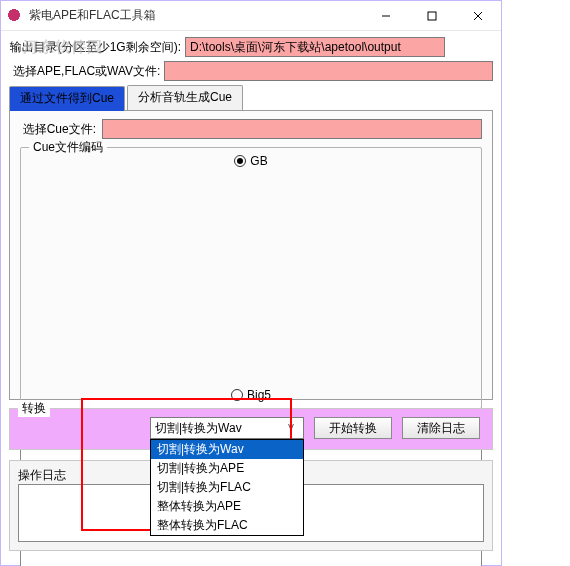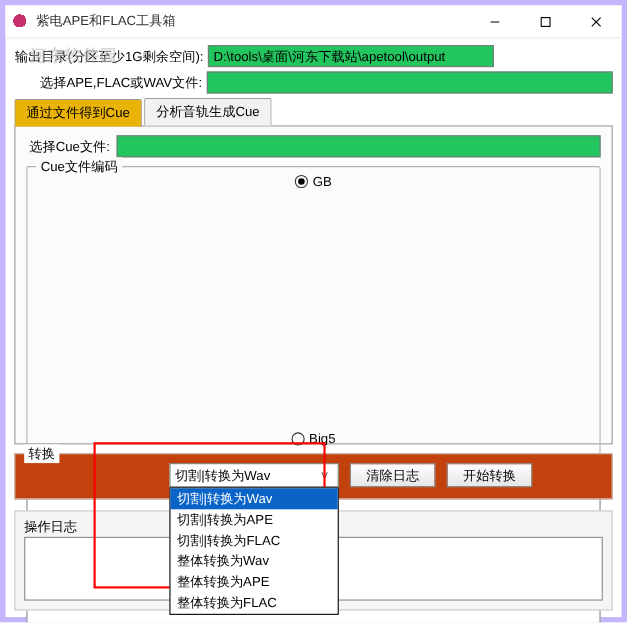--- a/index.html
+++ b/index.html
@@ -1,50 +1,50 @@
 <!DOCTYPE html>
 <html><head>
 <meta charset="utf-8">
 <style>
 * { box-sizing: border-box; margin: 0; padding: 0; font-family: "Microsoft YaHei", "SimSun", Arial, sans-serif; font-size: 12px; }
 html, body { width: 570px; height: 566px; background: #fff; }
-.window { width: 570px; height: 566px; border: 5px solid #c4b5fd; background: #fff; position: relative; }
+.window { width: 502px; height: 566px; border: 1px solid #c4b5fd; background: #fff; position: relative; }
 .titlebar { height: 30px; background: #fff; border-bottom: 1px solid #e8e8e8; display: flex; align-items: center; padding-left: 6px; }
 .titlebar .appicon { width: 16px; height: 16px; margin-right: 6px; background: radial-gradient(circle at 7px 7px, #c52f6a 0 6px, transparent 6px); border-radius: 50%; }
 .titlebar .title { flex: 1; color: #333; }
 .titlebar .winbtn { width: 46px; height: 30px; display: flex; align-items: center; justify-content: center; color: #333; }
 .titlebar .winbtn svg { width: 10px; height: 10px; }
 .watermark { position: absolute; left: 22px; top: 34px; pointer-events: none; opacity: 0.55; }
 .watermark .cn { color: #b7b7b7; font-size: 15px; font-weight: 700; letter-spacing: 1px; line-height: 24px; }
 .watermark .en { color: #b7b7b7; font-size: 14px; font-weight: 700; letter-spacing: 1px; }
 .body { padding: 6px 8px 8px 8px; }
 .row { display: flex; align-items: center; margin-bottom: 4px; }
 .row .lbl { text-align: right; padding-right: 4px; color: #000; }
 .row .lbl.w1 { width: 176px; }
 .row .lbl.w2 { width: 176px; }
-.txt { height: 20px; border: 1px solid #7a7a7a; background: #22c55e; padding: 1px 4px; }
+.txt { height: 20px; border: 1px solid #7a7a7a; background: #fca5a5; padding: 1px 4px; }
 .txt.w-out { width: 260px; }
 .txt.w-file { width: 372px; }
 .tabs { margin-top: 4px; }
 .tabstrip { display: flex; align-items: flex-end; position: relative; z-index: 2; }
 .tab { border: 1px solid #9c9c9c; border-bottom: none; background: #fff; padding: 3px 10px 4px 10px; margin-right: 2px; border-radius: 2px 2px 0 0; cursor: default; }
-.tab.active { position: relative; top: 1px; background: #eab308; }
+.tab.active { position: relative; top: 1px; background: #1d4ed8; }
 .tab.inactive { background: #f2f2f2; }
 .tabpage { border: 1px solid #9c9c9c; height: 290px; background: #fbfbfb; padding: 8px 10px; }
 .rowin { display: flex; align-items: center; margin-bottom: 8px; }
 .rowin .lbl2 { width: 82px; text-align: right; padding-right: 6px; }
 .txt.w-cue { flex: 1; }
 .fieldset { border: 1px solid #b3b3b3; border-radius: 2px; padding: 6px 12px 6px 12px; position: relative; margin-top: 4px; }
 .fieldset .legend { position: absolute; top: -9px; left: 8px; background: #fbfbfb; padding: 0 4px; }
 .radios { display: flex; gap: 220px; align-items: center; flex-direction: column; }
 .radio { display: flex; align-items: center; gap: 4px; }
 .radio .dot { width: 12px; height: 12px; border: 1px solid #333; border-radius: 50%; display: flex; align-items: center; justify-content: center; }
 .radio .dot .inner { width: 6px; height: 6px; background: #000; border-radius: 50%; }
 .bigbox { margin-top: 6px; height: 162px; border: 1px solid #888; background: #fff; }
-.section { border: 1px solid #c9c9c9; margin-top: 8px; padding: 8px 10px 10px 10px; position: relative; background: #c2410c; }
+.section { border: 1px solid #c9c9c9; margin-top: 8px; padding: 8px 10px 10px 10px; position: relative; background: #f0abfc; }
 .section .stitle { position: absolute; left: 8px; top: -9px; background: #fff; padding: 0 4px; }
 .convert-row { display: flex; align-items: flex-start; gap: 10px; padding-left: 130px; }
 .select-wrap { position: relative; }
 .select-box { width: 154px; height: 22px; border: 1px solid #7a7a7a; background: #fff; display: flex; align-items: center; padding: 0 4px; justify-content: space-between; }
 .select-box .chev { width: 16px; text-align: center; color: #555; }
 .dropdown { position: absolute; top: 22px; left: 0; width: 154px; border: 1px solid #000; background: #fff; z-index: 50; }
 .dropdown .opt { padding: 1px 6px; white-space: nowrap; }
 .dropdown .opt.sel { background: #0a64c8; color: #fff; }
 .btn { height: 22px; border: 1px solid #8a8a8a; background: linear-gradient(#fefefe, #e6e6e6); padding: 0 14px; }
 .highlight-box { position: absolute; border: 2px solid #ff0000; pointer-events: none; }
@@ -126,27 +126,26 @@
       <div class="convert-row">
         <div class="select-wrap">
           <div class="select-box">
             <span>切割|转换为Wav</span>
             <span class="chev">˅</span>
           </div>
           <div class="dropdown">
             <div class="opt sel">切割|转换为Wav</div>
             <div class="opt">切割|转换为APE</div>
             <div class="opt">切割|转换为FLAC</div>
-            <div class="opt">整体转换为Wav</div>
             <div class="opt">整体转换为APE</div>
             <div class="opt">整体转换为FLAC</div>
           </div>
         </div>
+        <button class="btn">开始转换</button>
         <button class="btn">清除日志</button>
-        <button class="btn">开始转换</button>
       </div>
     </div>
 
     <div class="log-section">
       <div class="stitle">操作日志</div>
       <div class="logbox"></div>
     </div>
 
   </div>
 

